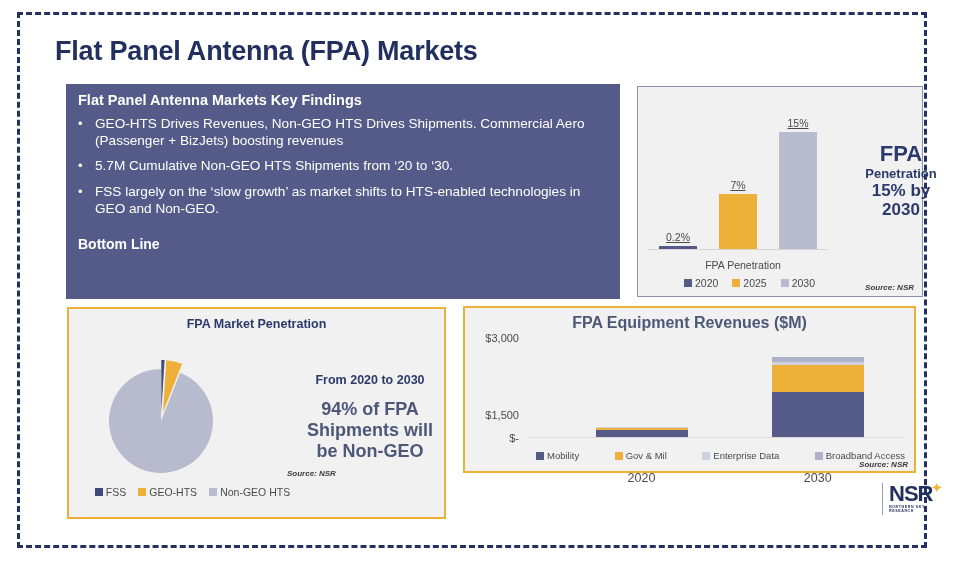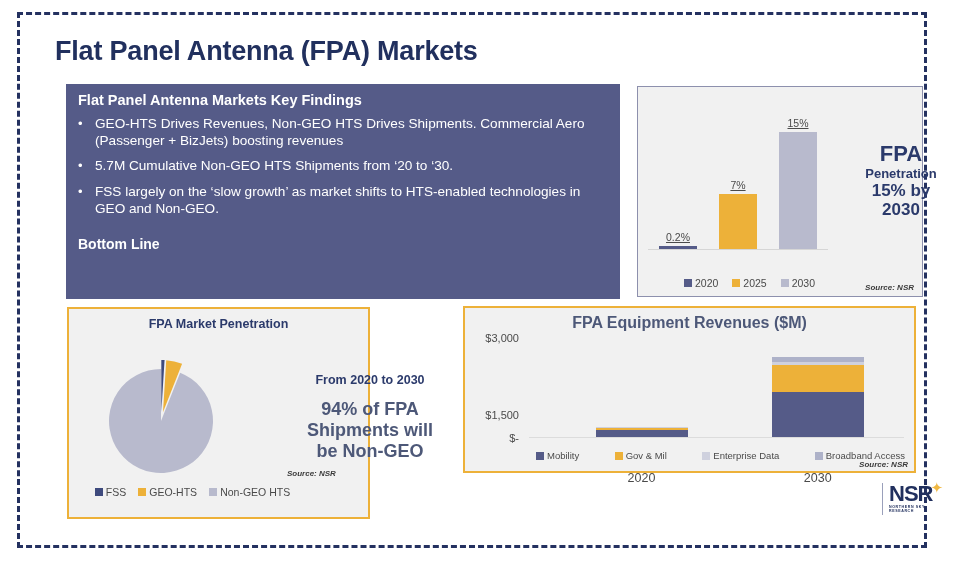--- a/index.html
+++ b/index.html
@@ -162,21 +162,21 @@
   }
   .pc-l1 { font-size: 22px; }
   .pc-l2 { font-size: 13px; }
   .pc-l3 { font-size: 17px; }
   .pc-l4 { font-size: 17px; }
 
   
   .pie-panel {
     position: absolute;
     left: 67px; top: 307px;
-    width: 303px; height: 212px;
+    width: 379px; height: 212px;
     background: #f1f1f1;
     border: 2px solid #edb139;
   }
   .pie-title {
     position: absolute;
     left: 0; top: 8px;
     width: 100%;
     text-align: center;
     font-size: 12.5px;
     font-weight: bold;
@@ -356,20 +356,21 @@
           </div>
           <div class="pen-barcol">
             <div class="pen-barlabel" style="bottom: 57.6875px;">7%</div>
             <div class="pen-bar" style="height: 54.6875px; background: rgb(237, 177, 57);"></div>
           </div>
           <div class="pen-barcol">
             <div class="pen-barlabel" style="bottom: 120.188px;">15%</div>
             <div class="pen-bar" style="height: 117.188px; background: rgb(184, 186, 205);"></div>
           </div>
         </div>
+      <div class="pen-cat">FPA Penetration</div>
       <div class="pen-legend" id="penLegend">
           <div class="lg-item">
             <span class="lg-swatch" style="background: rgb(85, 91, 136);"></span>
             <span>2020</span>
           </div>
           <div class="lg-item">
             <span class="lg-swatch" style="background: rgb(237, 177, 57);"></span>
             <span>2025</span>
           </div>
           <div class="lg-item">

